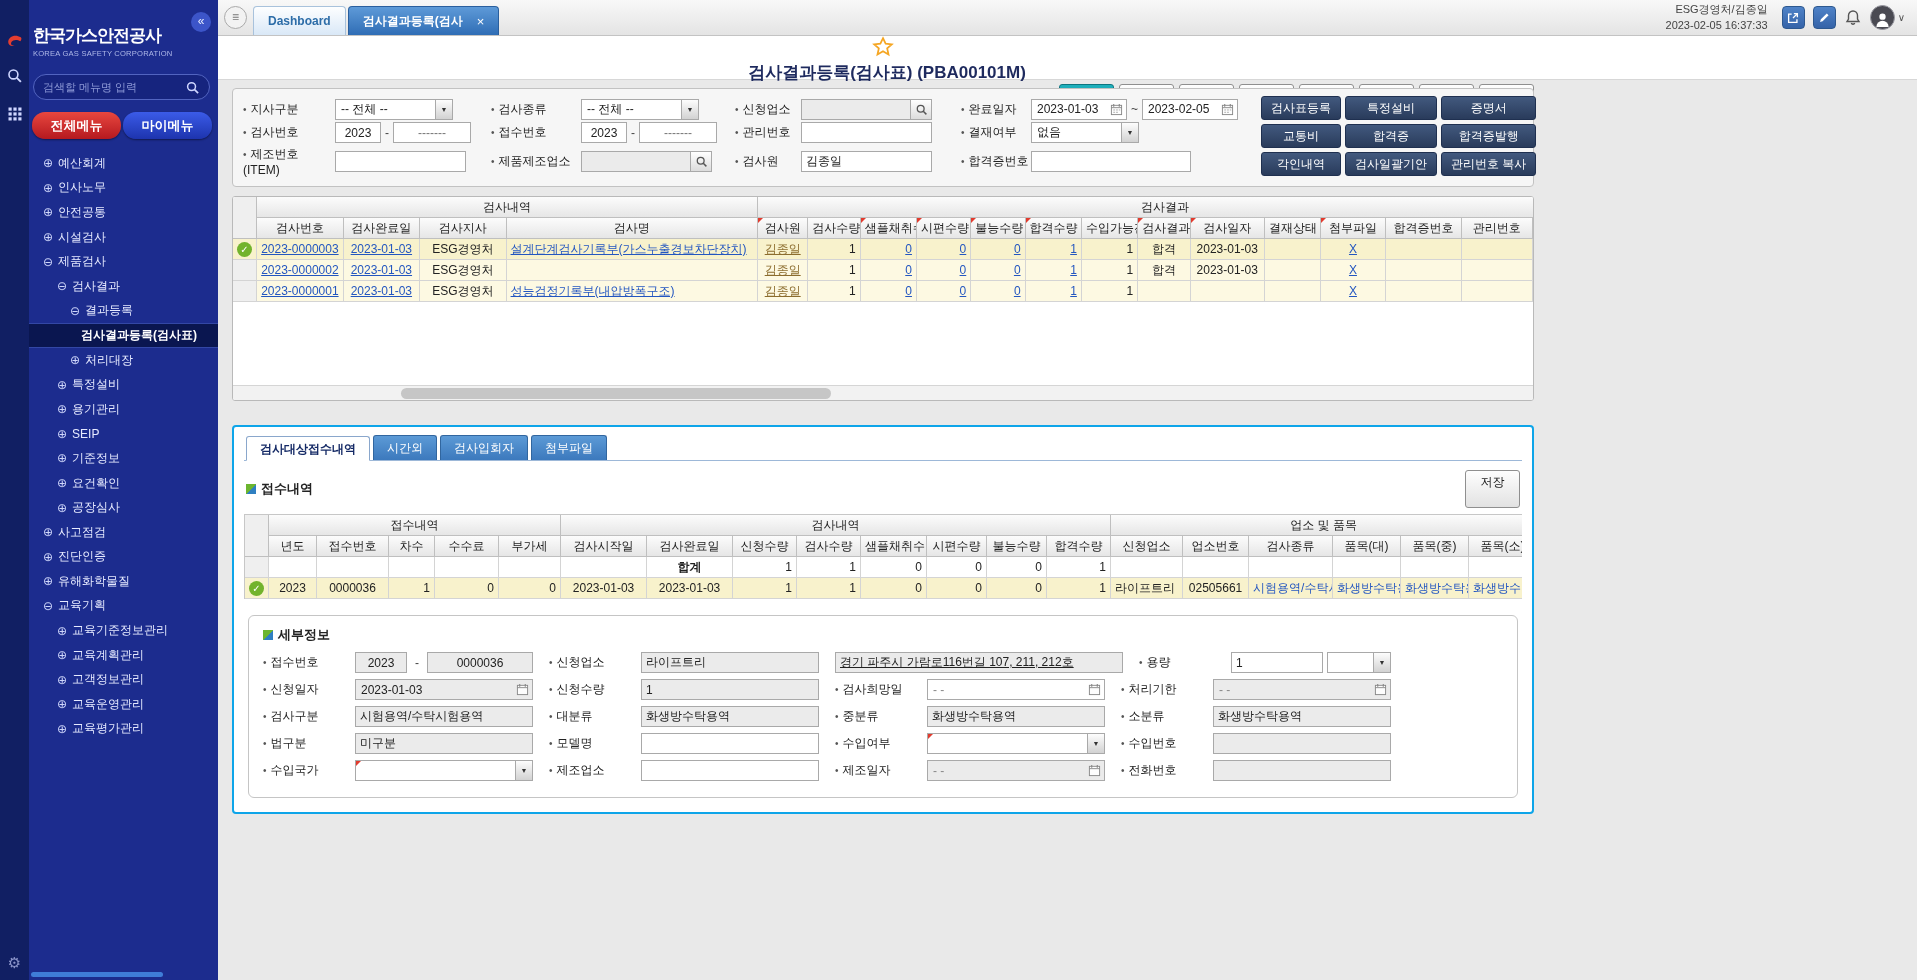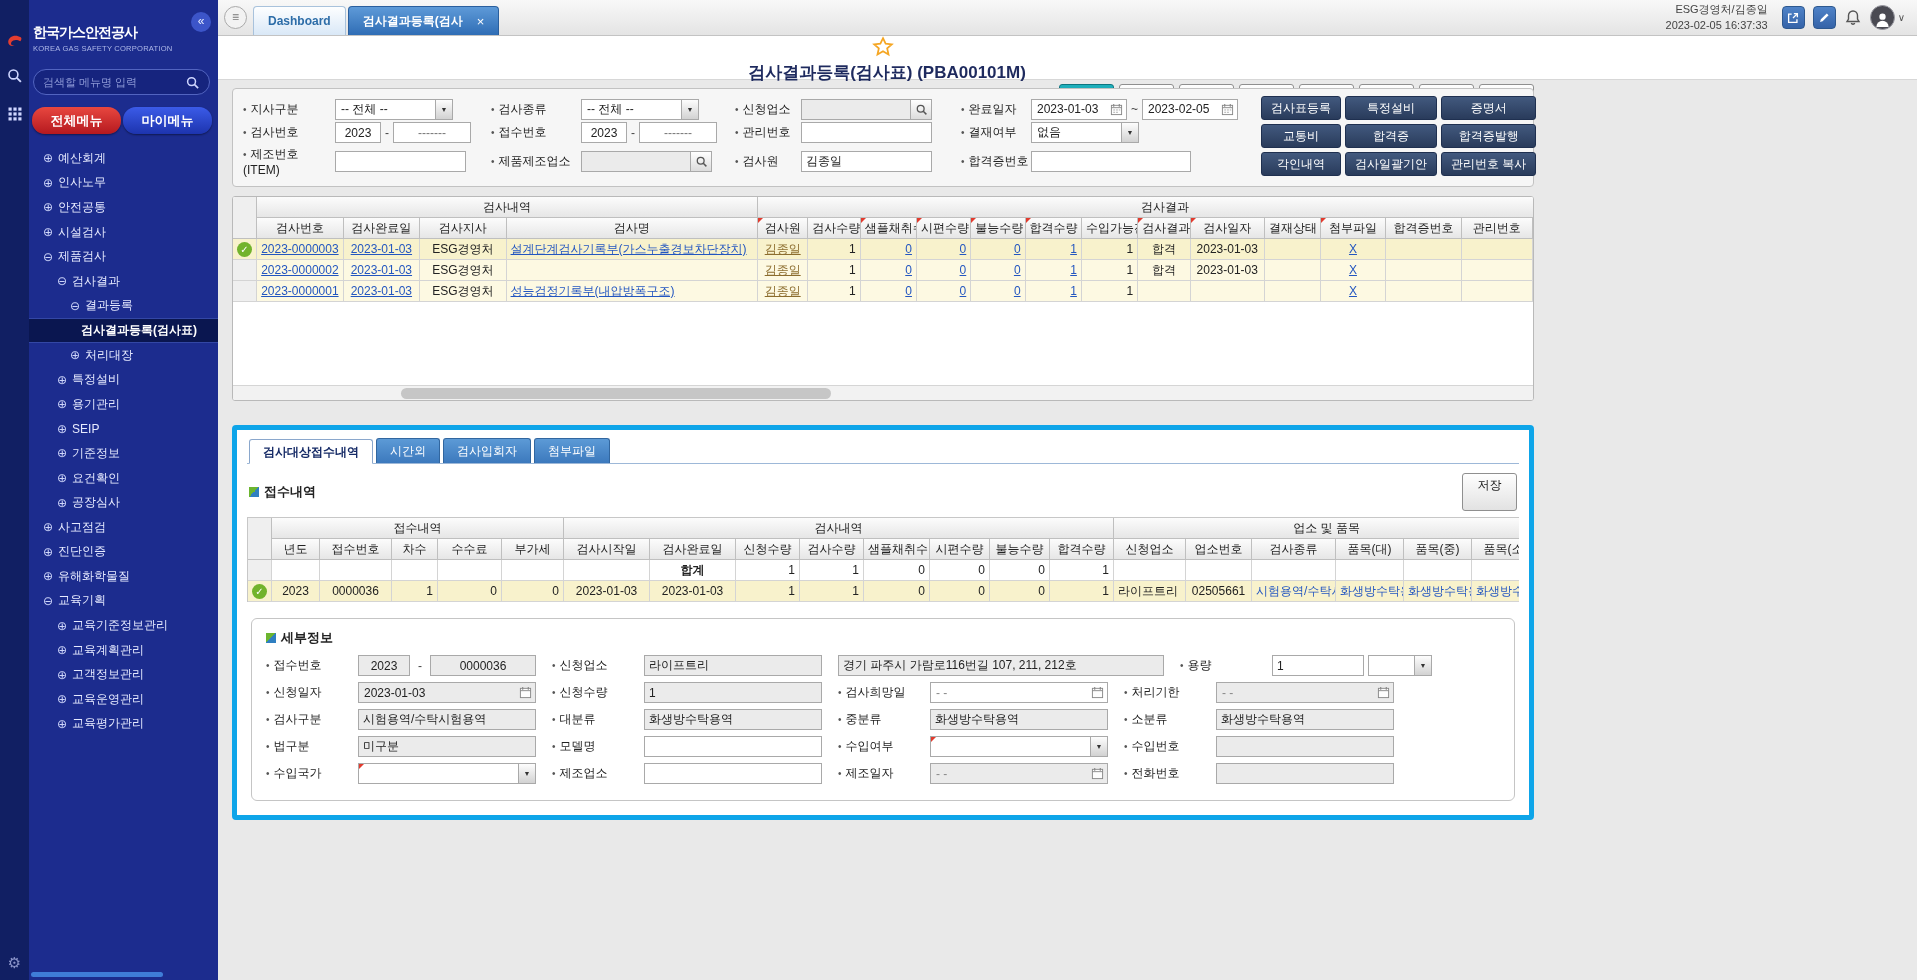--- a/index.html
+++ b/index.html
@@ -8,21 +8,21 @@
 i{font-style:normal;}
 .app{display:flex;height:100%;}
 
 .left{width:218px;display:flex;background:#1c2c8e;flex-shrink:0;}
 .edge{width:29px;background:#111f63;display:flex;flex-direction:column;align-items:center;padding-top:32px;position:relative;flex-shrink:0;}
 .edge .eico{color:#cfd6ff;margin:11px 0;cursor:pointer;display:flex;}
 .edge .gear{position:absolute;bottom:8px;color:#8a93c8;font-size:15px;cursor:pointer;}
 .side{flex:1;position:relative;color:#fff;overflow:hidden;}
 .collapse{position:absolute;top:12px;right:7px;width:20px;height:20px;border-radius:50%;background:#3c55c9;color:#e6ecff;text-align:center;line-height:18px;font-size:12px;cursor:pointer;}
 .brand{padding:24px 0 8px 4px;}
-.brand .t1{font-size:14px;font-weight:bold;letter-spacing:-1px;}
+.brand .t1{font-size:17px;font-weight:bold;letter-spacing:-1px;}
 .brand .t2{font-size:7.6px;color:#aeb8e8;margin-top:2px;letter-spacing:.2px;}
 .msearch{margin:8px 8px 12px 4px;height:26px;border:1px solid #5264c0;border-radius:13px;display:flex;align-items:center;padding:0 9px;background:#16247e;}
 .msearch input{flex:1;background:transparent;border:none;outline:none;color:#dfe4ff;font-size:11px;width:10px;}
 .msearch input::placeholder{color:#8d99d6;}
 .msearch .mg{color:#cfd6ff;display:flex;}
 .mbtns{display:flex;padding:0 6px 12px 3px;gap:2px;}
 .mb{flex:1;height:27px;border-radius:13px;color:#fff;font-weight:bold;font-size:13px;text-align:center;line-height:27px;cursor:pointer;box-shadow:0 1px 2px rgba(0,0,0,.45);}
 .mb.all{background:linear-gradient(#e8473f,#b5191f);}
 .mb.my{background:linear-gradient(#3b5be8,#1d34ae);}
 .menu{font-size:12px;}
@@ -93,37 +93,37 @@
 tr.rw.sel td{background:#f8f2cc;}
 tr.sum td{background:#fff;}
 .grid .c{text-align:center;}.grid .n{text-align:right;}.grid .l{text-align:left;}
 .lk{color:#2356c0;text-decoration:underline;cursor:pointer;}
 .lk2{color:#8c6d2e;text-decoration:underline;cursor:pointer;}
 .bluetx{color:#2356c0;}
 .chk{width:15px;height:15px;border-radius:50%;background:#72b32c;color:#fff;font-size:10px;line-height:15px;text-align:center;display:inline-block;font-weight:bold;}
 .hsb{height:15px;background:#f2f2f2;border-top:1px solid #d5d5d5;position:relative;}
 .hsb .thumb{position:absolute;top:2px;left:168px;width:430px;height:11px;background:#c6c6c6;border-radius:6px;cursor:pointer;}
 
-.bpanel{margin-top:24px;margin-bottom:14px;background:#fff;border:5px solid #0ea5e9;border-radius:4px;padding:8px 10px 14px;}
+.bpanel{margin-top:24px;margin-bottom:14px;background:#fff;border:2px solid #0ea5e9;border-radius:4px;padding:8px 10px 14px;}
 .btabs{display:flex;gap:3px;padding-left:2px;border-bottom:1px solid #9db8d8;}
 .btab{height:25px;padding:0 13px;border-radius:3px 3px 0 0;background:linear-gradient(#5c9ad6,#3c79bd);border:1px solid #31669f;border-bottom:none;color:#fff;line-height:24px;cursor:pointer;font-size:12px;}
 .btab.on{position:relative;top:1px;background:#fff;border:1px solid #8aa7cc;border-bottom:1px solid #fff;color:#152a66;font-weight:bold;}
 .secrow{display:flex;align-items:center;margin:9px 2px 6px;}
 .sic{width:10px;height:10px;margin-right:5px;background:linear-gradient(135deg,#6cb52f 50%,#2f7fc1 50%);flex-shrink:0;}
 .stitle{font-weight:bold;font-size:13px;color:#222;}
 .secrow .btn{margin-left:auto;}
 .bgwrap{overflow:hidden;border-top:1px solid #c7c7c7;border-left:1px solid #c7c7c7;}
 
 .dpanel{margin:16px 4px 0;border:1px solid #c5c5c5;border-radius:6px;padding:8px 14px 10px;background:#fff;}
 .dhead{display:flex;align-items:center;margin:2px 0 8px;}
 .dfr{display:flex;align-items:center;margin:6px 0;}
 .dlab{width:92px;flex-shrink:0;font-size:12px;}
 .dlab::before{content:"•";color:#555;margin-right:4px;font-size:10px;}
 .dctl{width:178px;margin-right:16px;display:flex;align-items:center;gap:4px;flex-shrink:0;}
-.daddr{width:326px;margin-right:16px;flex-shrink:0;display:flex;}
+.daddr{width:288px;margin-right:16px;flex-shrink:0;display:flex;text-decoration:underline;}
 .w52{width:52px;}.w64{width:64px;}.w92{width:92px;}.w110{width:110px;flex:1;}.wfull{width:100%;}
 .svgi{display:block;}
 </style>
 </head>
 <body>
 
 <div class="app">
 
   <div class="left">
     <div class="edge">

